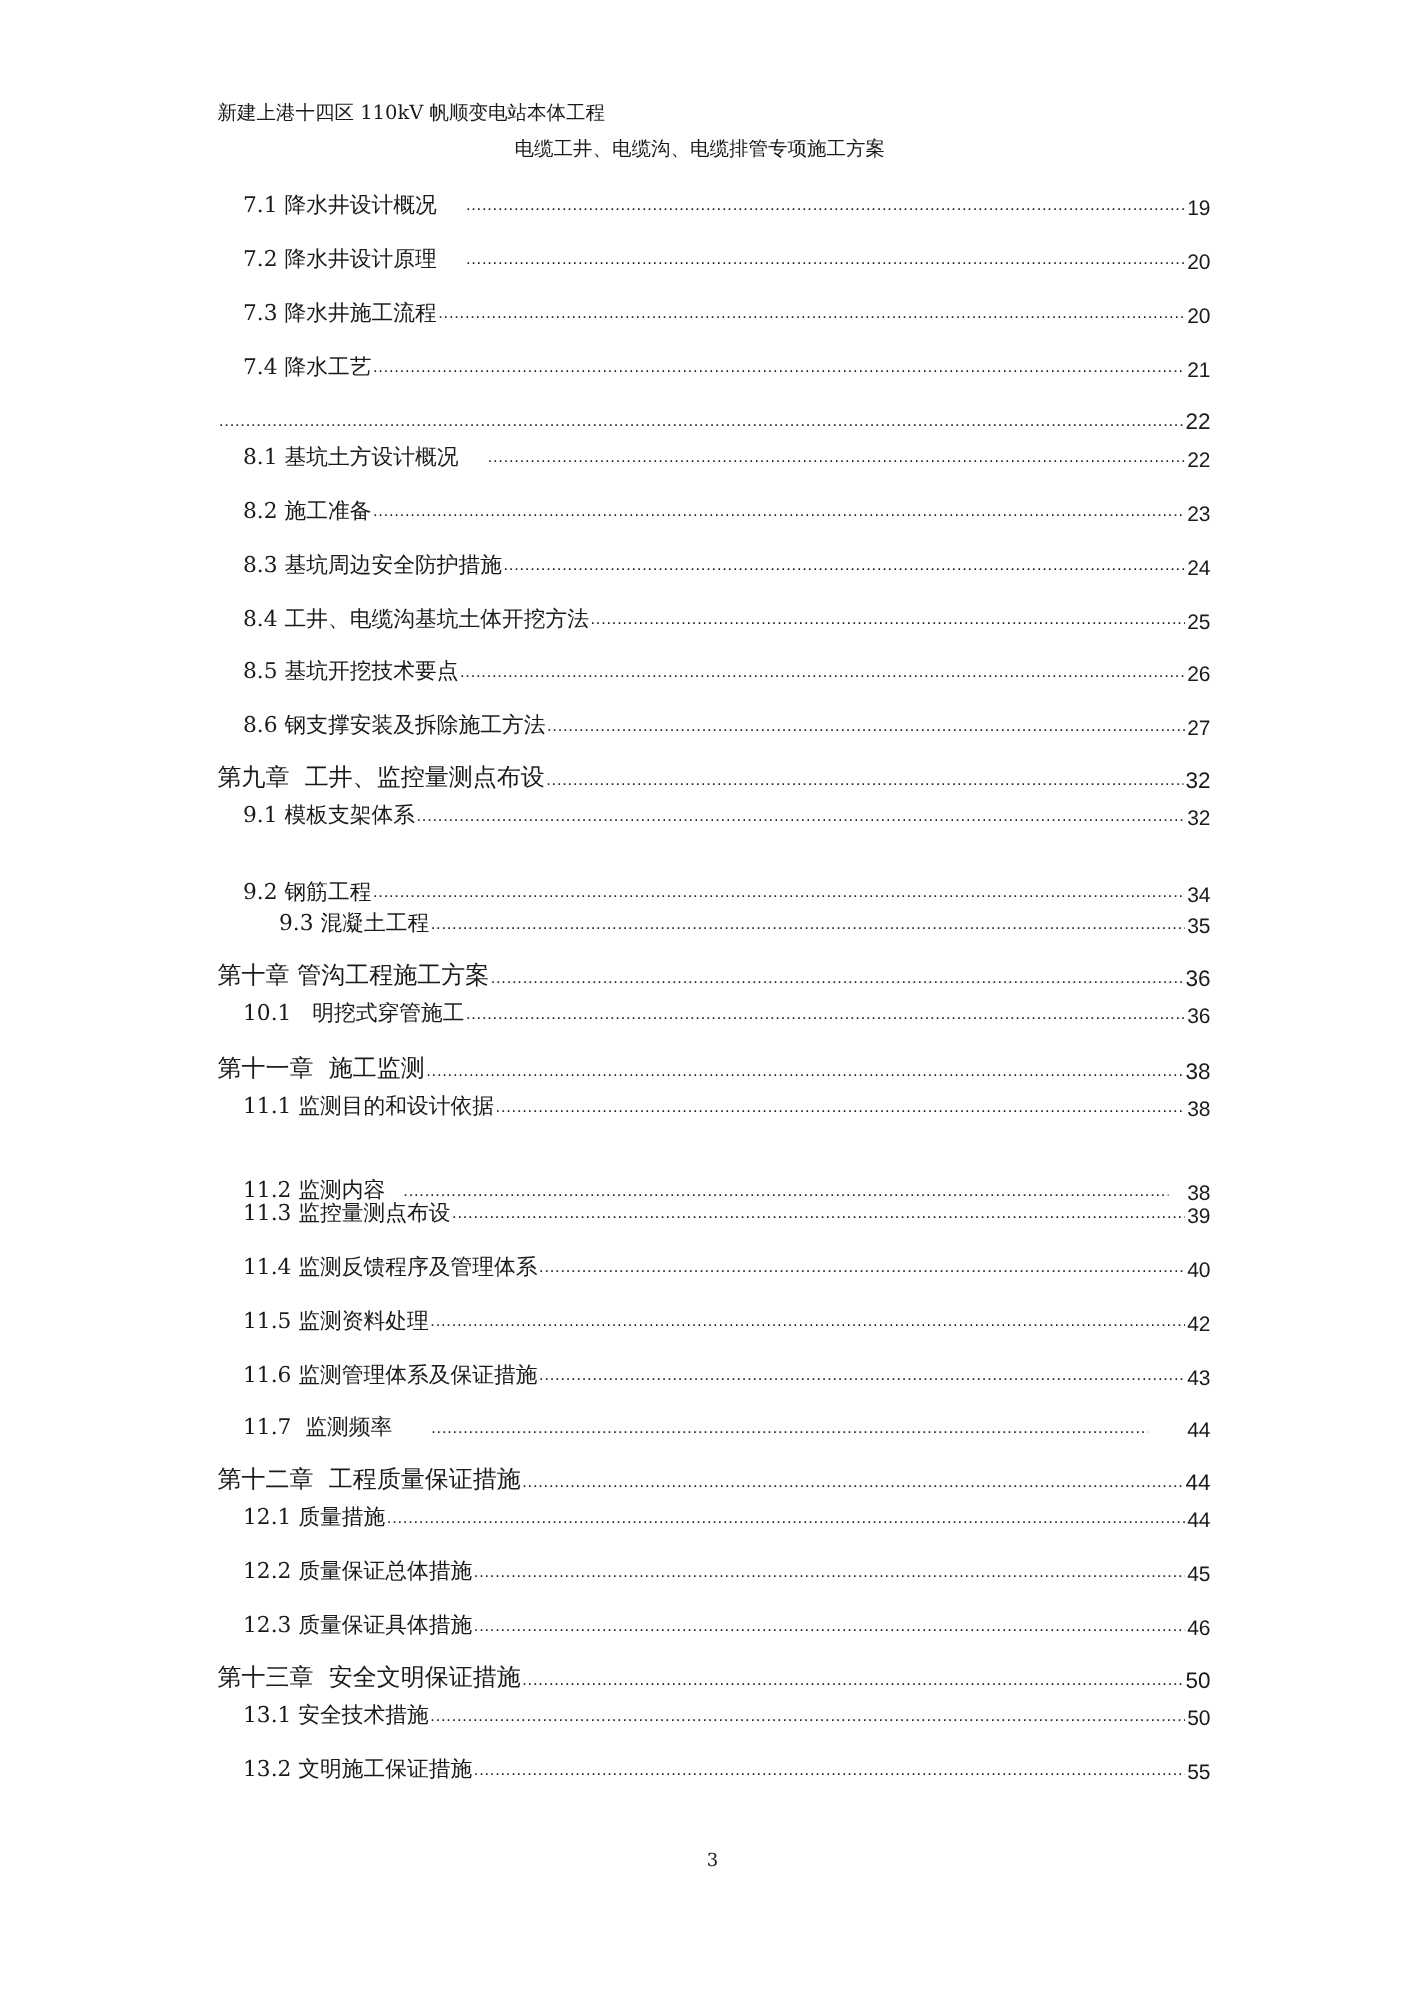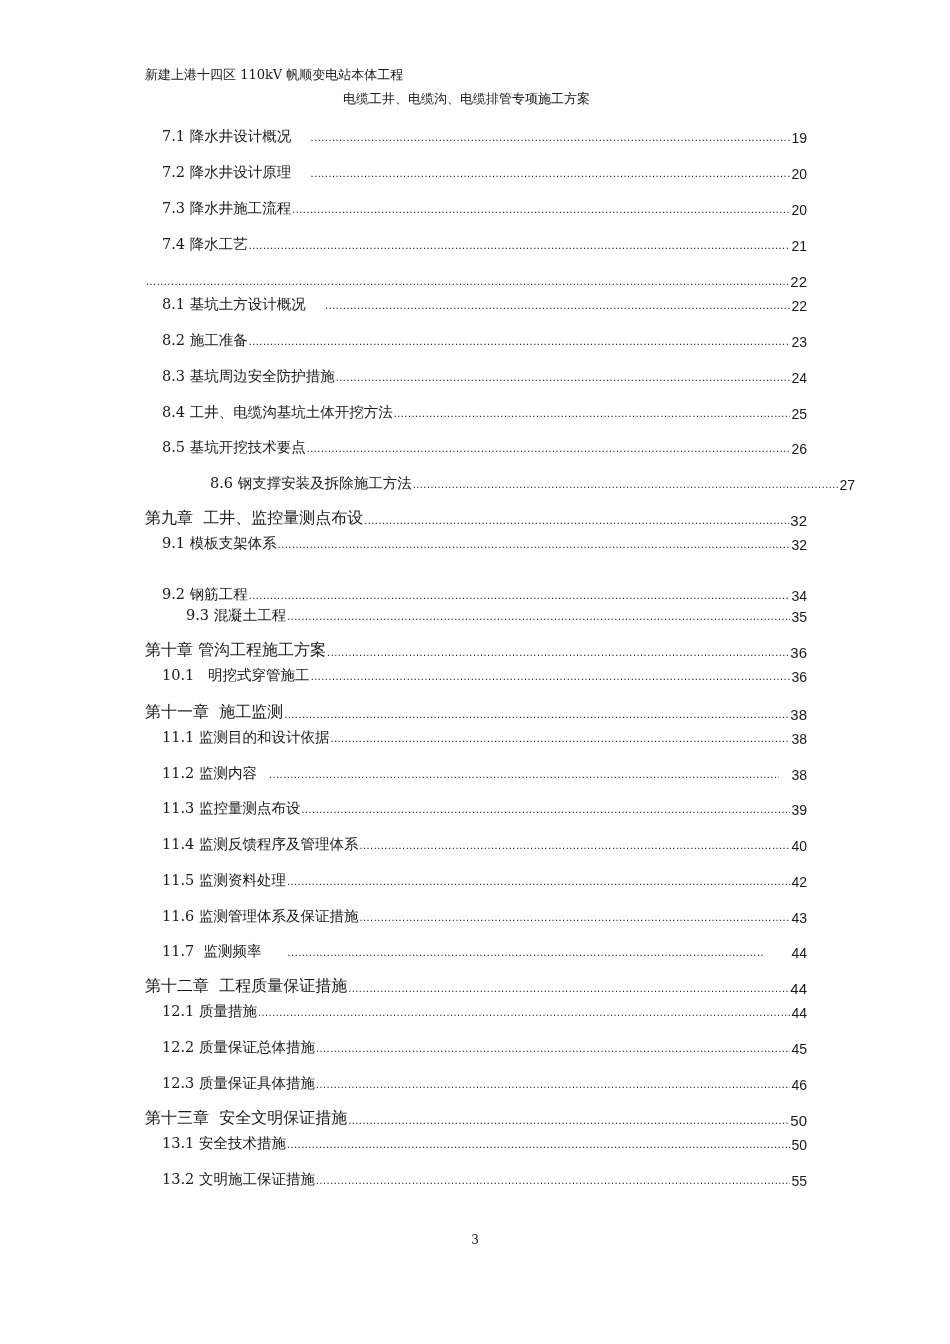--- a/index.html
+++ b/index.html
@@ -69,21 +69,21 @@
     <div class="entry section" style="top: 402px;">
       <span class="t" style="white-space: pre;">8.4 工井、电缆沟基坑土体开挖方法</span>
       <span class="d"></span>
       <span class="p">25</span>
     </div>
     <div class="entry section" style="top: 437px;">
       <span class="t" style="white-space: pre;">8.5 基坑开挖技术要点</span>
       <span class="d"></span>
       <span class="p">26</span>
     </div>
-    <div class="entry section" style="top: 473px; margin-left: 48px;">
+    <div class="entry section" style="top: 473px;">
       <span class="t" style="white-space: pre;">8.6 钢支撑安装及拆除施工方法</span>
       <span class="d"></span>
       <span class="p">27</span>
     </div>
     <div class="entry chapter" style="top: 507px;">
       <span class="t" style="white-space: pre;">第九章  工井、监控量测点布设</span>
       <span class="d"></span>
       <span class="p">32</span>
     </div>
     <div class="entry section" style="top: 533px;">
@@ -114,21 +114,21 @@
     <div class="entry chapter" style="top: 701px;">
       <span class="t" style="white-space: pre;">第十一章  施工监测</span>
       <span class="d"></span>
       <span class="p">38</span>
     </div>
     <div class="entry section" style="top: 727px;">
       <span class="t" style="white-space: pre;">11.1 监测目的和设计依据</span>
       <span class="d"></span>
       <span class="p">38</span>
     </div>
-    <div class="entry section" style="top: 763px; gap: 11px;">
+    <div class="entry section" style="top: 783px; gap: 11px;">
       <span class="t" style="white-space: pre;">11.2 监测内容</span>
       <span class="d"></span>
       <span class="p">38</span>
     </div>
     <div class="entry section" style="top: 798px;">
       <span class="t" style="white-space: pre;">11.3 监控量测点布设</span>
       <span class="d"></span>
       <span class="p">39</span>
     </div>
     <div class="entry section" style="top: 834px;">

